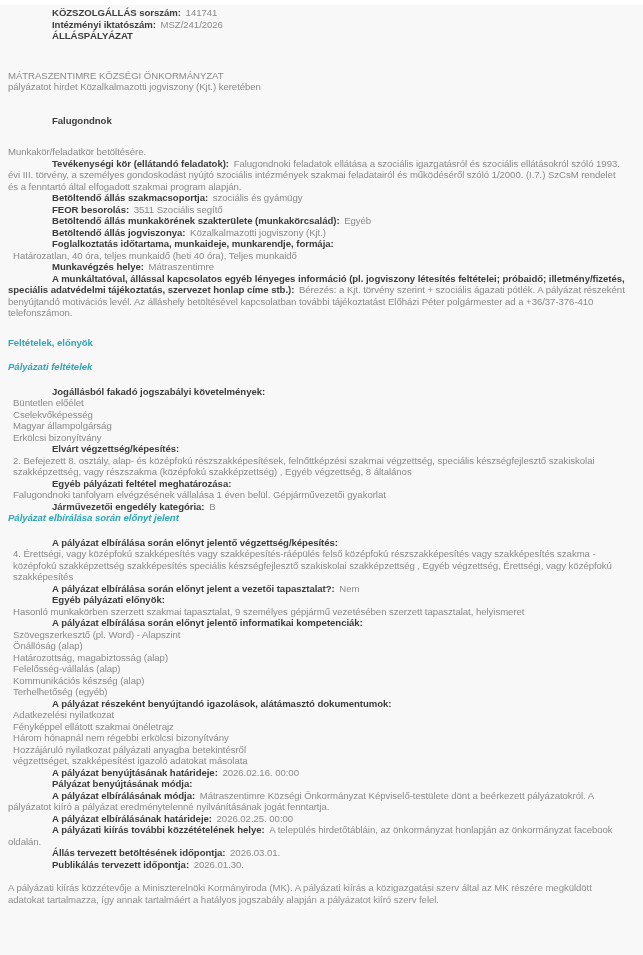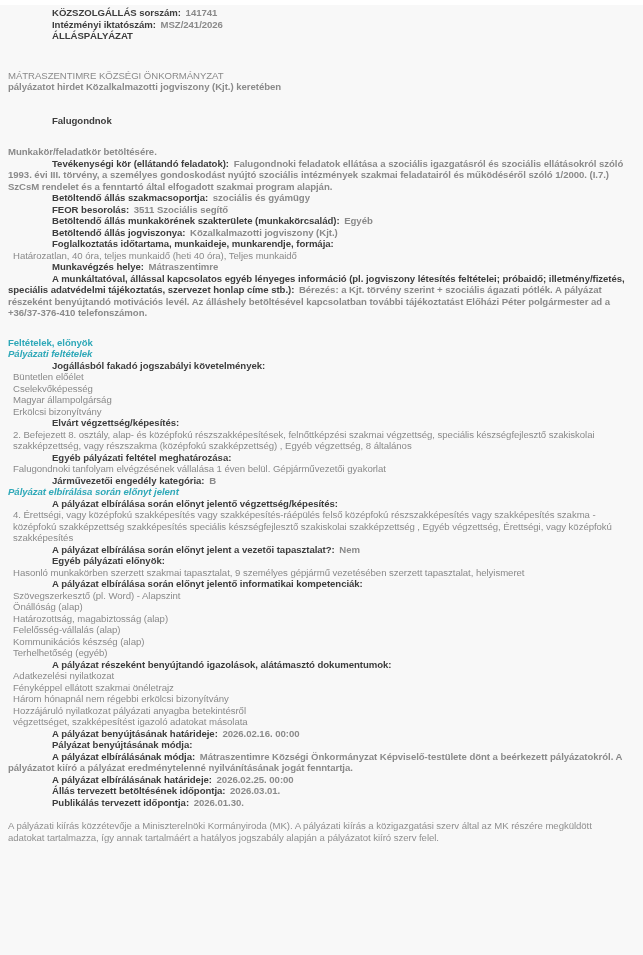--- a/index.html
+++ b/index.html
@@ -14,32 +14,32 @@
     min-height: 950px;
     background: #f8f8f8;
     padding: 2px 16px 20px 8px;
     font-size: 9.6px;
     line-height: 11.5px;
     color: #8a8a8a;
     letter-spacing: -0.05px;
   }
   p { margin: 0; }
   .lbl { font-weight: bold; color: #3d3d3d; padding-left: 44px; }
-  .val { color: #8a8a8a; font-weight: bold; }
+  .val { color: #8a8a8a; font-weight: normal; }
   .kv .val { margin-left: 2px; }
   .indent { padding-left: 5px; color: #8a8a8a; }
   .teal-head { color: #2ea8b8; font-weight: bold; }
   .teal-sub { color: #2ea8b8; font-weight: bold; font-style: italic; }
   .upper { color: #8a8a8a; }
   .footer-note { color: #8f8f8f; }
   .mt-28 { margin-top: 28px; }
   .mt-22 { margin-top: 22px; }
   .mt-20 { margin-top: 20px; }
   .mt-18 { margin-top: 18px; }
-  .mt-13 { margin-top: 0; }
+  .mt-13 { margin-top: 13px; }
   .mt-12 { margin-top: 12px; }
 </style>
 </head>
 <body>
 
 <div class="top-strip"></div>
 
 <div class="page">
 
   <p class="kv">
@@ -149,20 +149,24 @@
 
   <p class="kv">
     <span class="lbl">A pályázat elbírálásának módja:</span>
     <span class="val">Mátraszentimre Községi Önkormányzat Képviselő-testülete dönt a beérkezett pályázatokról. A pályázatot kiíró a pályázat eredménytelenné nyilvánításának jogát fenntartja.</span>
   </p>
   <p class="kv">
     <span class="lbl">A pályázat elbírálásának határideje:</span>
     <span class="val">2026.02.25. 00:00</span>
   </p>
   <p class="kv">
+    <span class="lbl">A pályázati kiírás további közzétételének helye:</span>
+    <span class="val">A település hirdetőtábláin, az önkormányzat honlapján az önkormányzat facebook oldalán.</span>
+  </p>
+  <p class="kv">
     <span class="lbl">Állás tervezett betöltésének időpontja:</span>
     <span class="val">2026.03.01.</span>
   </p>
   <p class="kv">
     <span class="lbl">Publikálás tervezett időpontja:</span>
     <span class="val">2026.01.30.</span>
   </p>
 
   <p class="footer-note mt-12">A pályázati kiírás közzétevője a Miniszterelnöki Kormányiroda (MK). A pályázati kiírás a közigazgatási szerv által az MK részére megküldött adatokat tartalmazza, így annak tartalmáért a hatályos jogszabály alapján a pályázatot kiíró szerv felel.</p>
 

